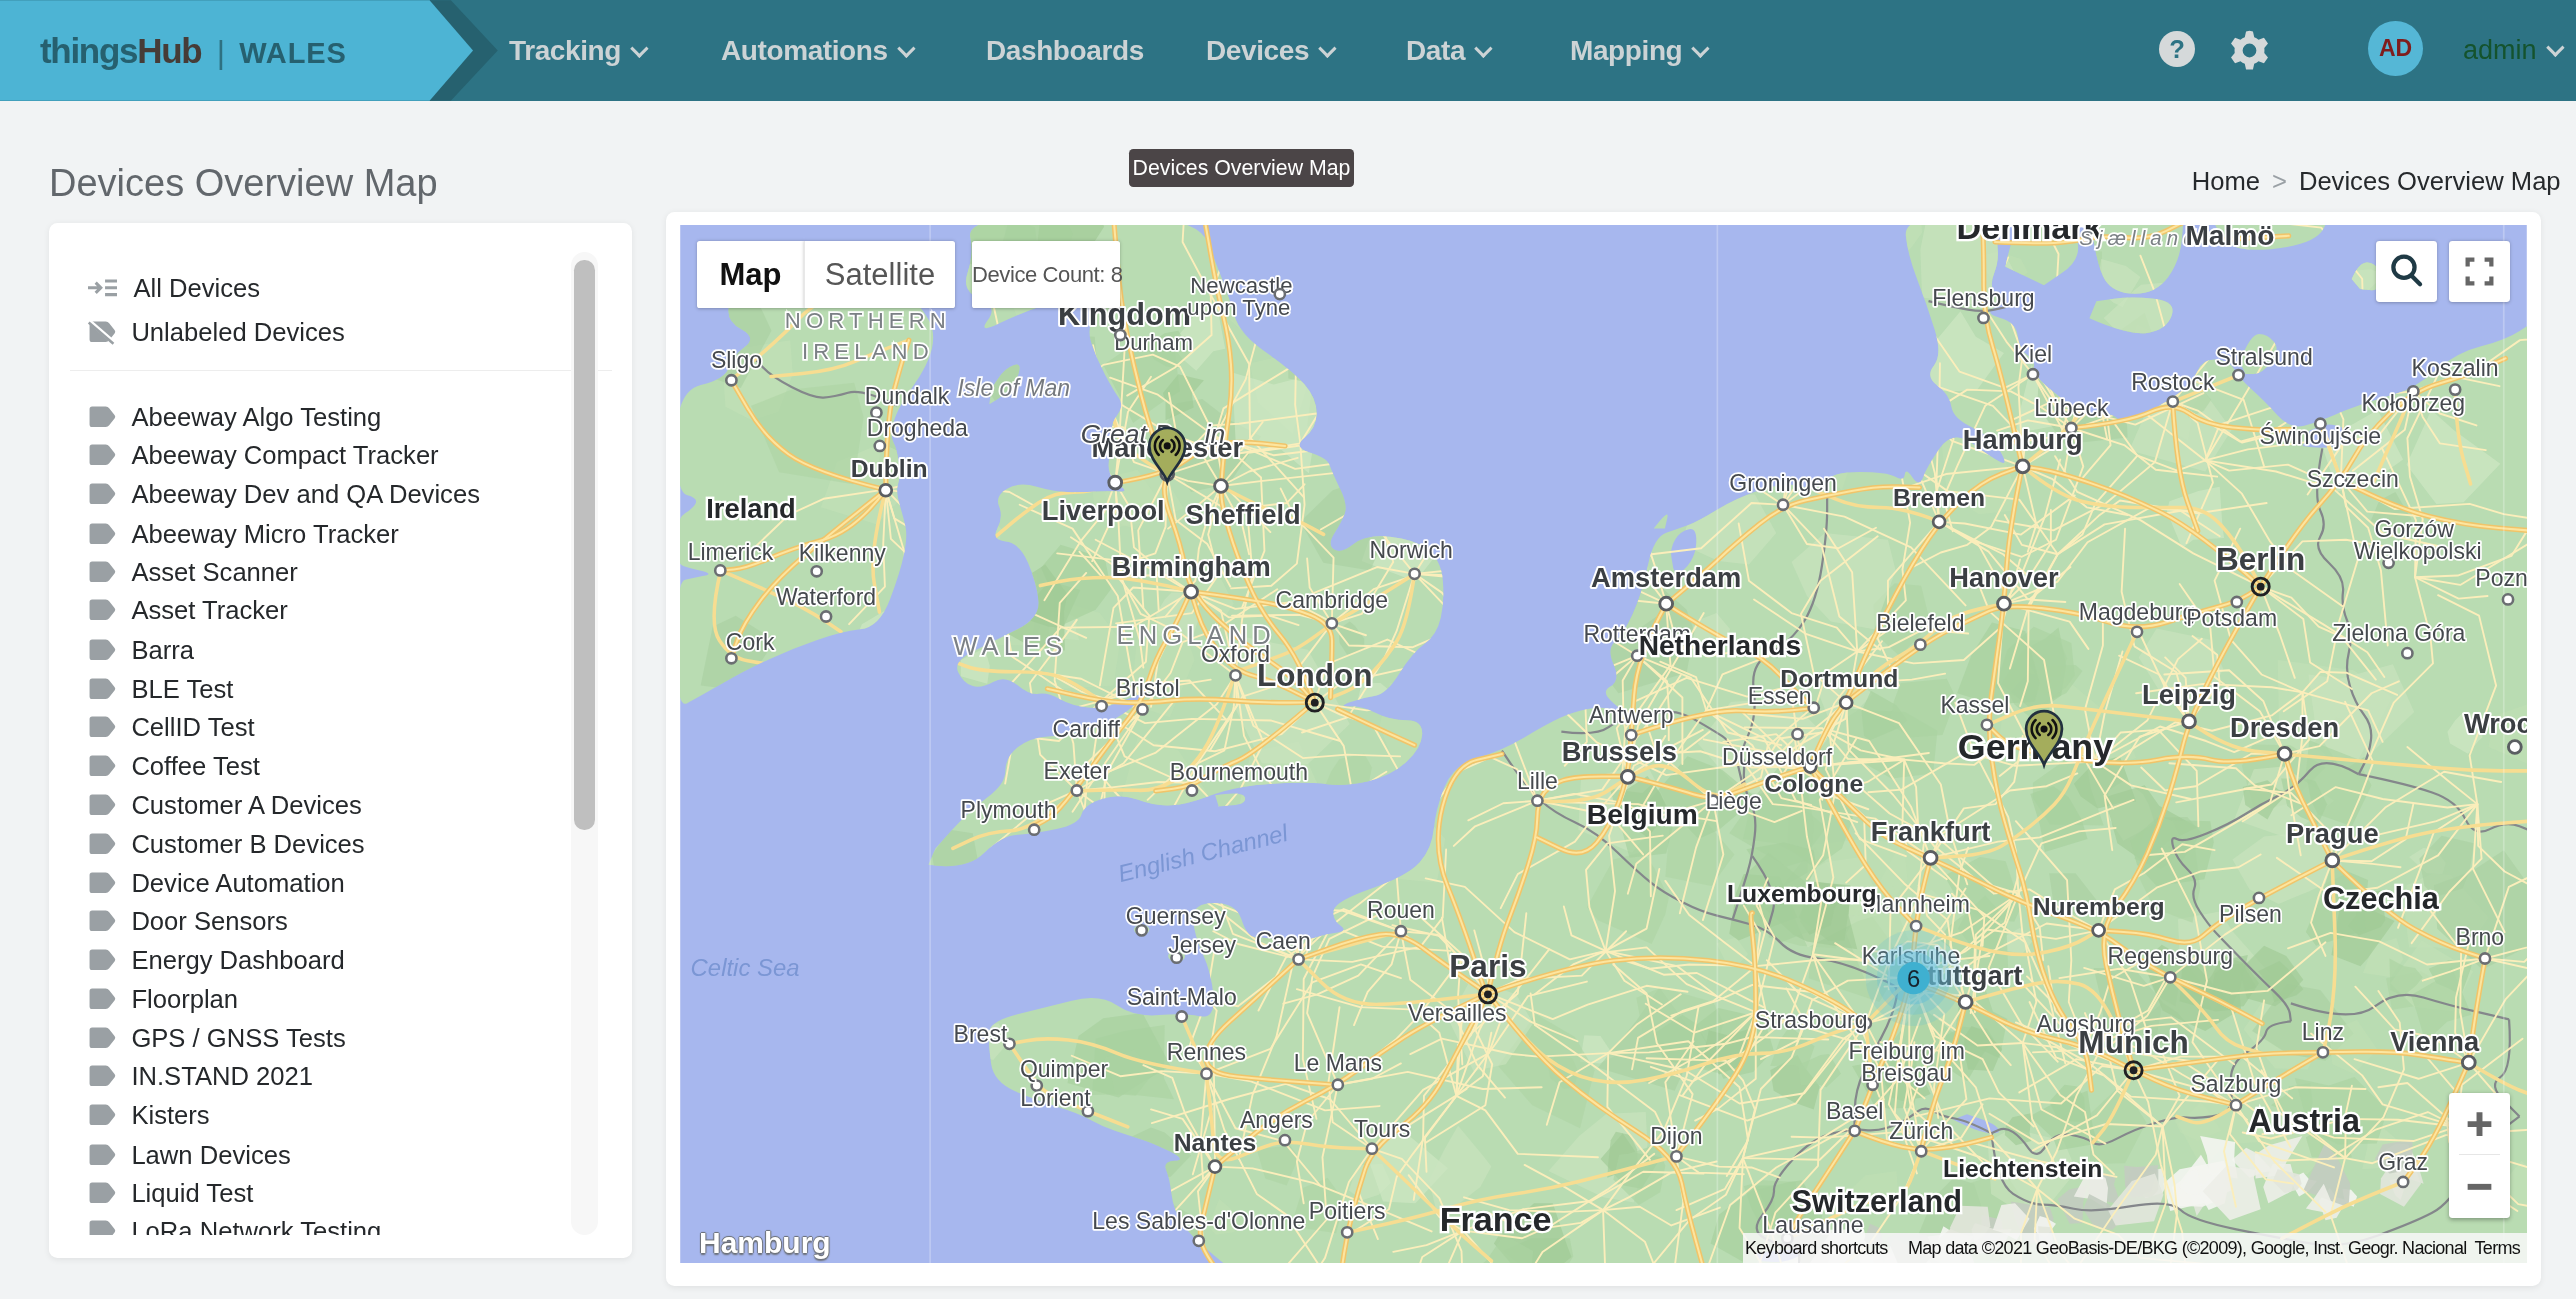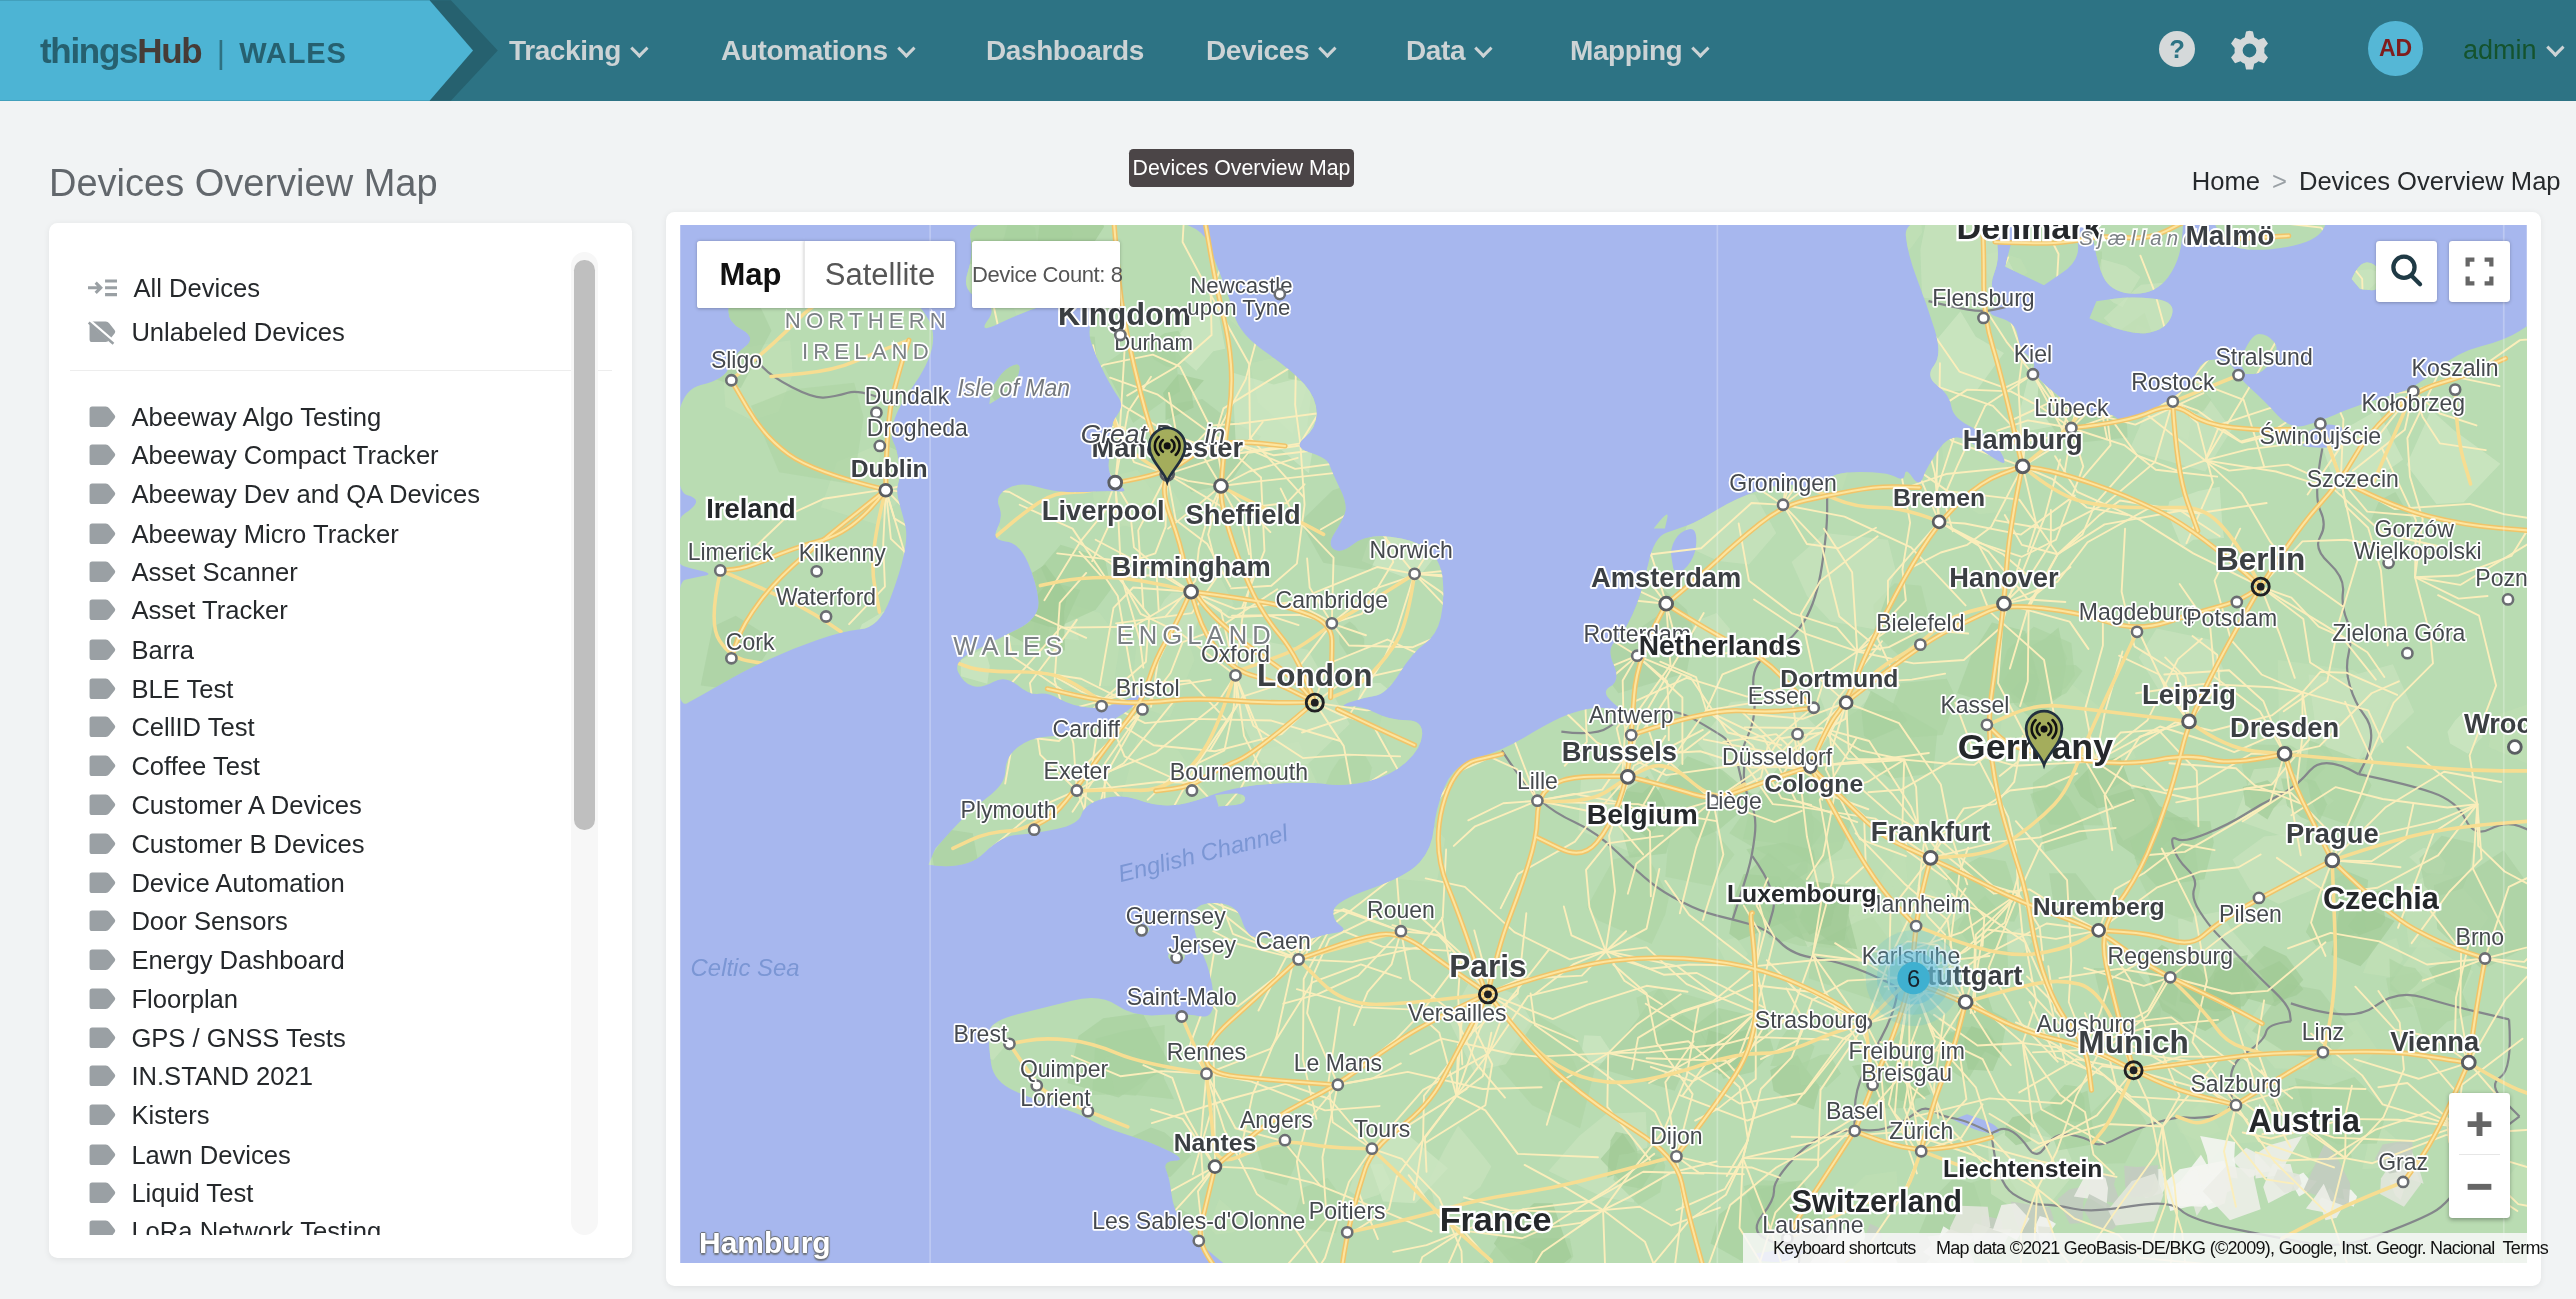--- a/index.html
+++ b/index.html
@@ -1540,13 +1540,13 @@
         <path d="M22 30 L22 22 L30 22 M42 22 L50 22 L50 30 M50 42 L50 50 L42 50 M30 50 L22 50 L22 42"></path>
       </g>
     </svg></div>
 <div id="zoomctl"><svg width="61" height="125" viewBox="0 0 72 146">
       <g stroke="#666" stroke-width="7">
         <path d="M22 36 L50 36 M36 22 L36 50"></path>
         <path d="M22 110 L50 110"></path>
       </g>
     </svg><div class="zline"></div></div>
 <div id="glogo">Hamburg</div>
-<div id="attrib"><span style="padding-left:30px">Keyboard shortcuts</span><span style="padding-left:20.5px">Map data ©2021 GeoBasis-DE/BKG (©2009), Google, Inst. Geogr. Nacional</span><span style="padding-left:8px">Terms</span></div>
+<div id="attrib"><span style="padding-left:2px">Keyboard shortcuts</span><span style="padding-left:20.5px">Map data ©2021 GeoBasis-DE/BKG (©2009), Google, Inst. Geogr. Nacional</span><span style="padding-left:8px">Terms</span></div>
 
 </body></html>

